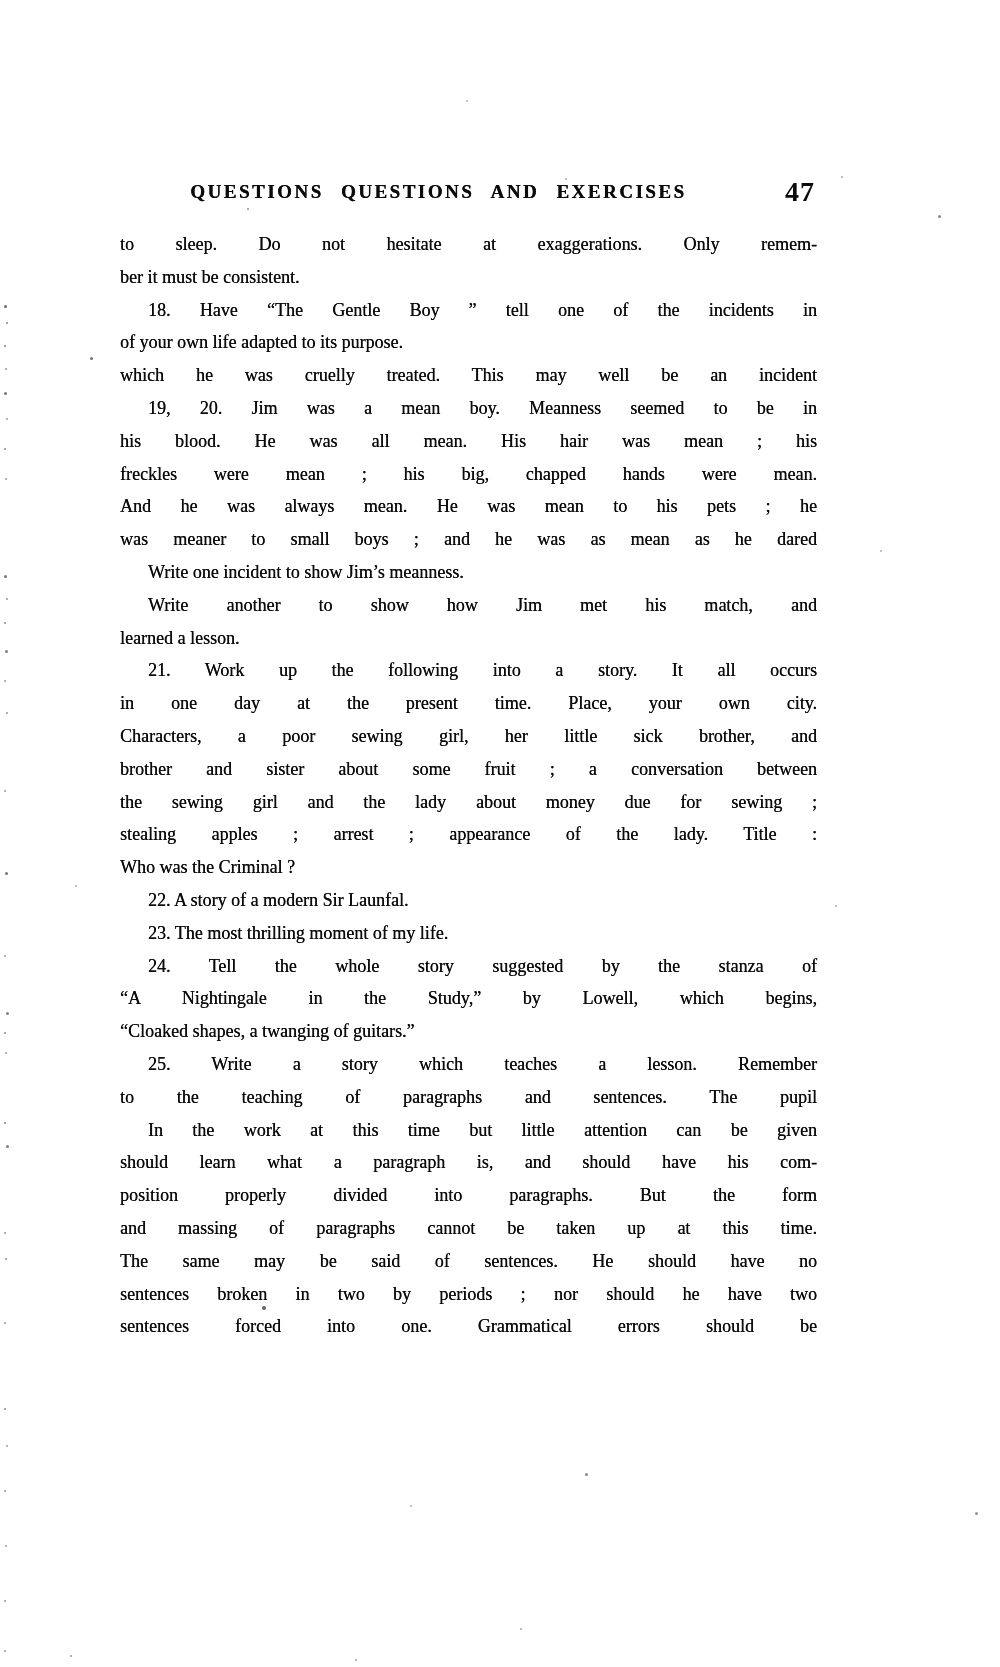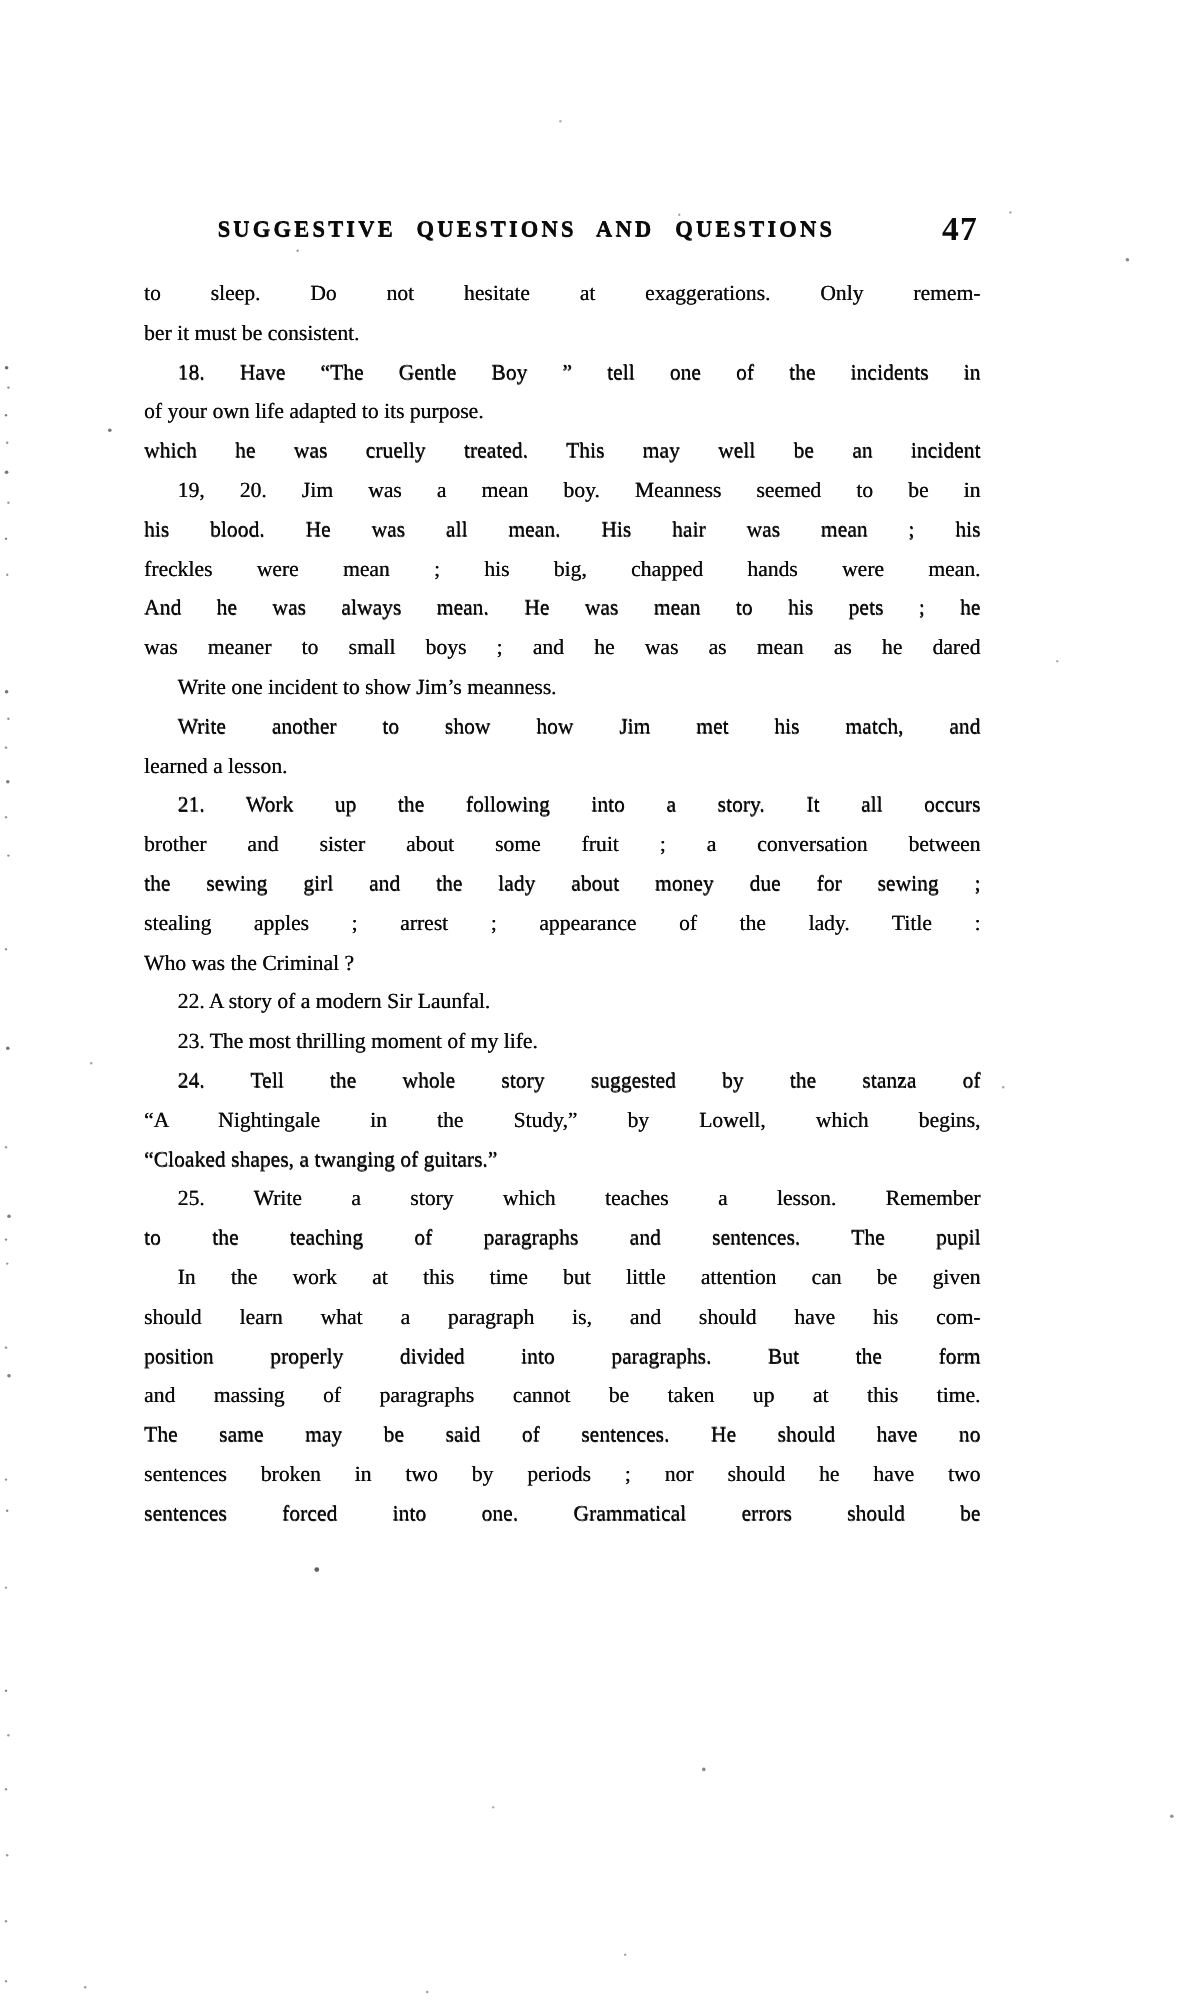--- a/index.html
+++ b/index.html
@@ -69,21 +69,21 @@
     background: #3a3a3a;
     border-radius: 50%;
   }
 </style>
 </head>
 <body>
 
 <div class="page">
 
   <div class="running-header">
-    <div class="title">SUGGESTIVE QUESTIONS AND QUESTIONS</div>
+    <div class="title">QUESTIONS QUESTIONS AND EXERCISES</div>
     <div class="folio">47</div>
   </div>
 
   <div class="page-body">
       <div class="paragraph">
         <div class="line">to sleep. Do not hesitate at exaggerations. Only remem-</div>
         <div class="line no-just">ber it must be consistent.</div>
       </div>
       <div class="paragraph">
         <div class="line indent">18. Have “The Gentle Boy ” tell one of the incidents in</div>
@@ -99,20 +99,22 @@
       </div>
       <div class="paragraph">
         <div class="line indent no-just">Write one incident to show Jim’s meanness.</div>
       </div>
       <div class="paragraph">
         <div class="line indent">Write another to show how Jim met his match, and</div>
         <div class="line no-just">learned a lesson.</div>
       </div>
       <div class="paragraph">
         <div class="line indent">21. Work up the following into a story. It all occurs</div>
+        <div class="line">in one day at the present time. Place, your own city.</div>
+        <div class="line">Characters, a poor sewing girl, her little sick brother, and</div>
         <div class="line">brother and sister about some fruit ; a conversation between</div>
         <div class="line">the sewing girl and the lady about money due for sewing ;</div>
         <div class="line">stealing apples ; arrest ; appearance of the lady. Title :</div>
         <div class="line no-just">Who was the Criminal ?</div>
       </div>
       <div class="paragraph">
         <div class="line indent no-just">22. A story of a modern Sir Launfal.</div>
       </div>
       <div class="paragraph">
         <div class="line indent no-just">23. The most thrilling moment of my life.</div>

